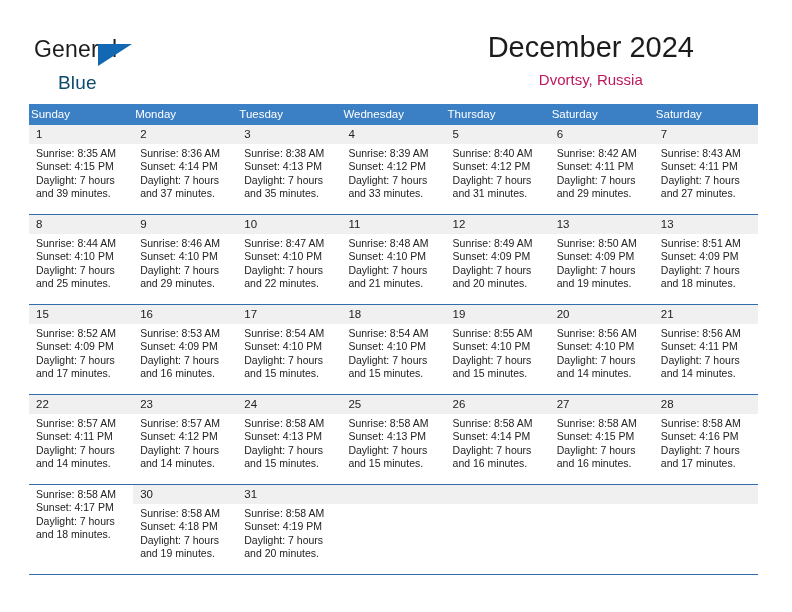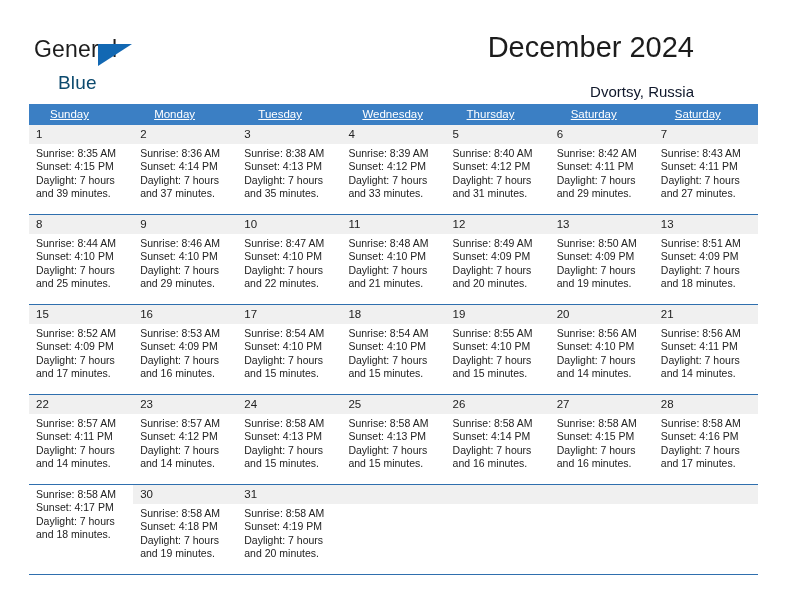--- a/index.html
+++ b/index.html
@@ -61,58 +61,57 @@
     width: 0;
     height: 0;
     border-left: 34px solid #1268b3;
     border-bottom: 22px solid transparent;
   }
 
   .title-block {
     position: absolute;
     right: 34px;
     top: 30px;
-    text-align: right;
+    text-align: center;
   }
   .month-title {
     font-size: 29px;
     color: #1c1c1c;
     line-height: 34px;
     white-space: nowrap;
   }
   .location {
     font-size: 15px;
-    color: #0f172a;
+    color: #be185d;
     line-height: 20px;
-    margin-top: 18px;
+    margin-top: 6px;
     white-space: nowrap;
   }
 
   
   .calendar {
     position: absolute;
     left: 29px;
     top: 104px;
     width: 729px;
   }
   .weekday-row {
     display: flex;
     background: #3b7fc4;
     height: 21px;
   }
   .weekday {
     flex: 1 1 0;
     color: #ffffff;
     font-size: 11.5px;
     line-height: 21px;
-    padding-left: 21px;
+    padding-left: 2px;
     box-sizing: border-box;
     overflow: hidden;
     white-space: nowrap;
-    text-decoration: underline;
   }
 
   .week {
     border-top: 1px solid #2f6fae;
     display: flex;
   }
   .week:first-of-type {
     border-top: none;
   }
   .day-cell {

